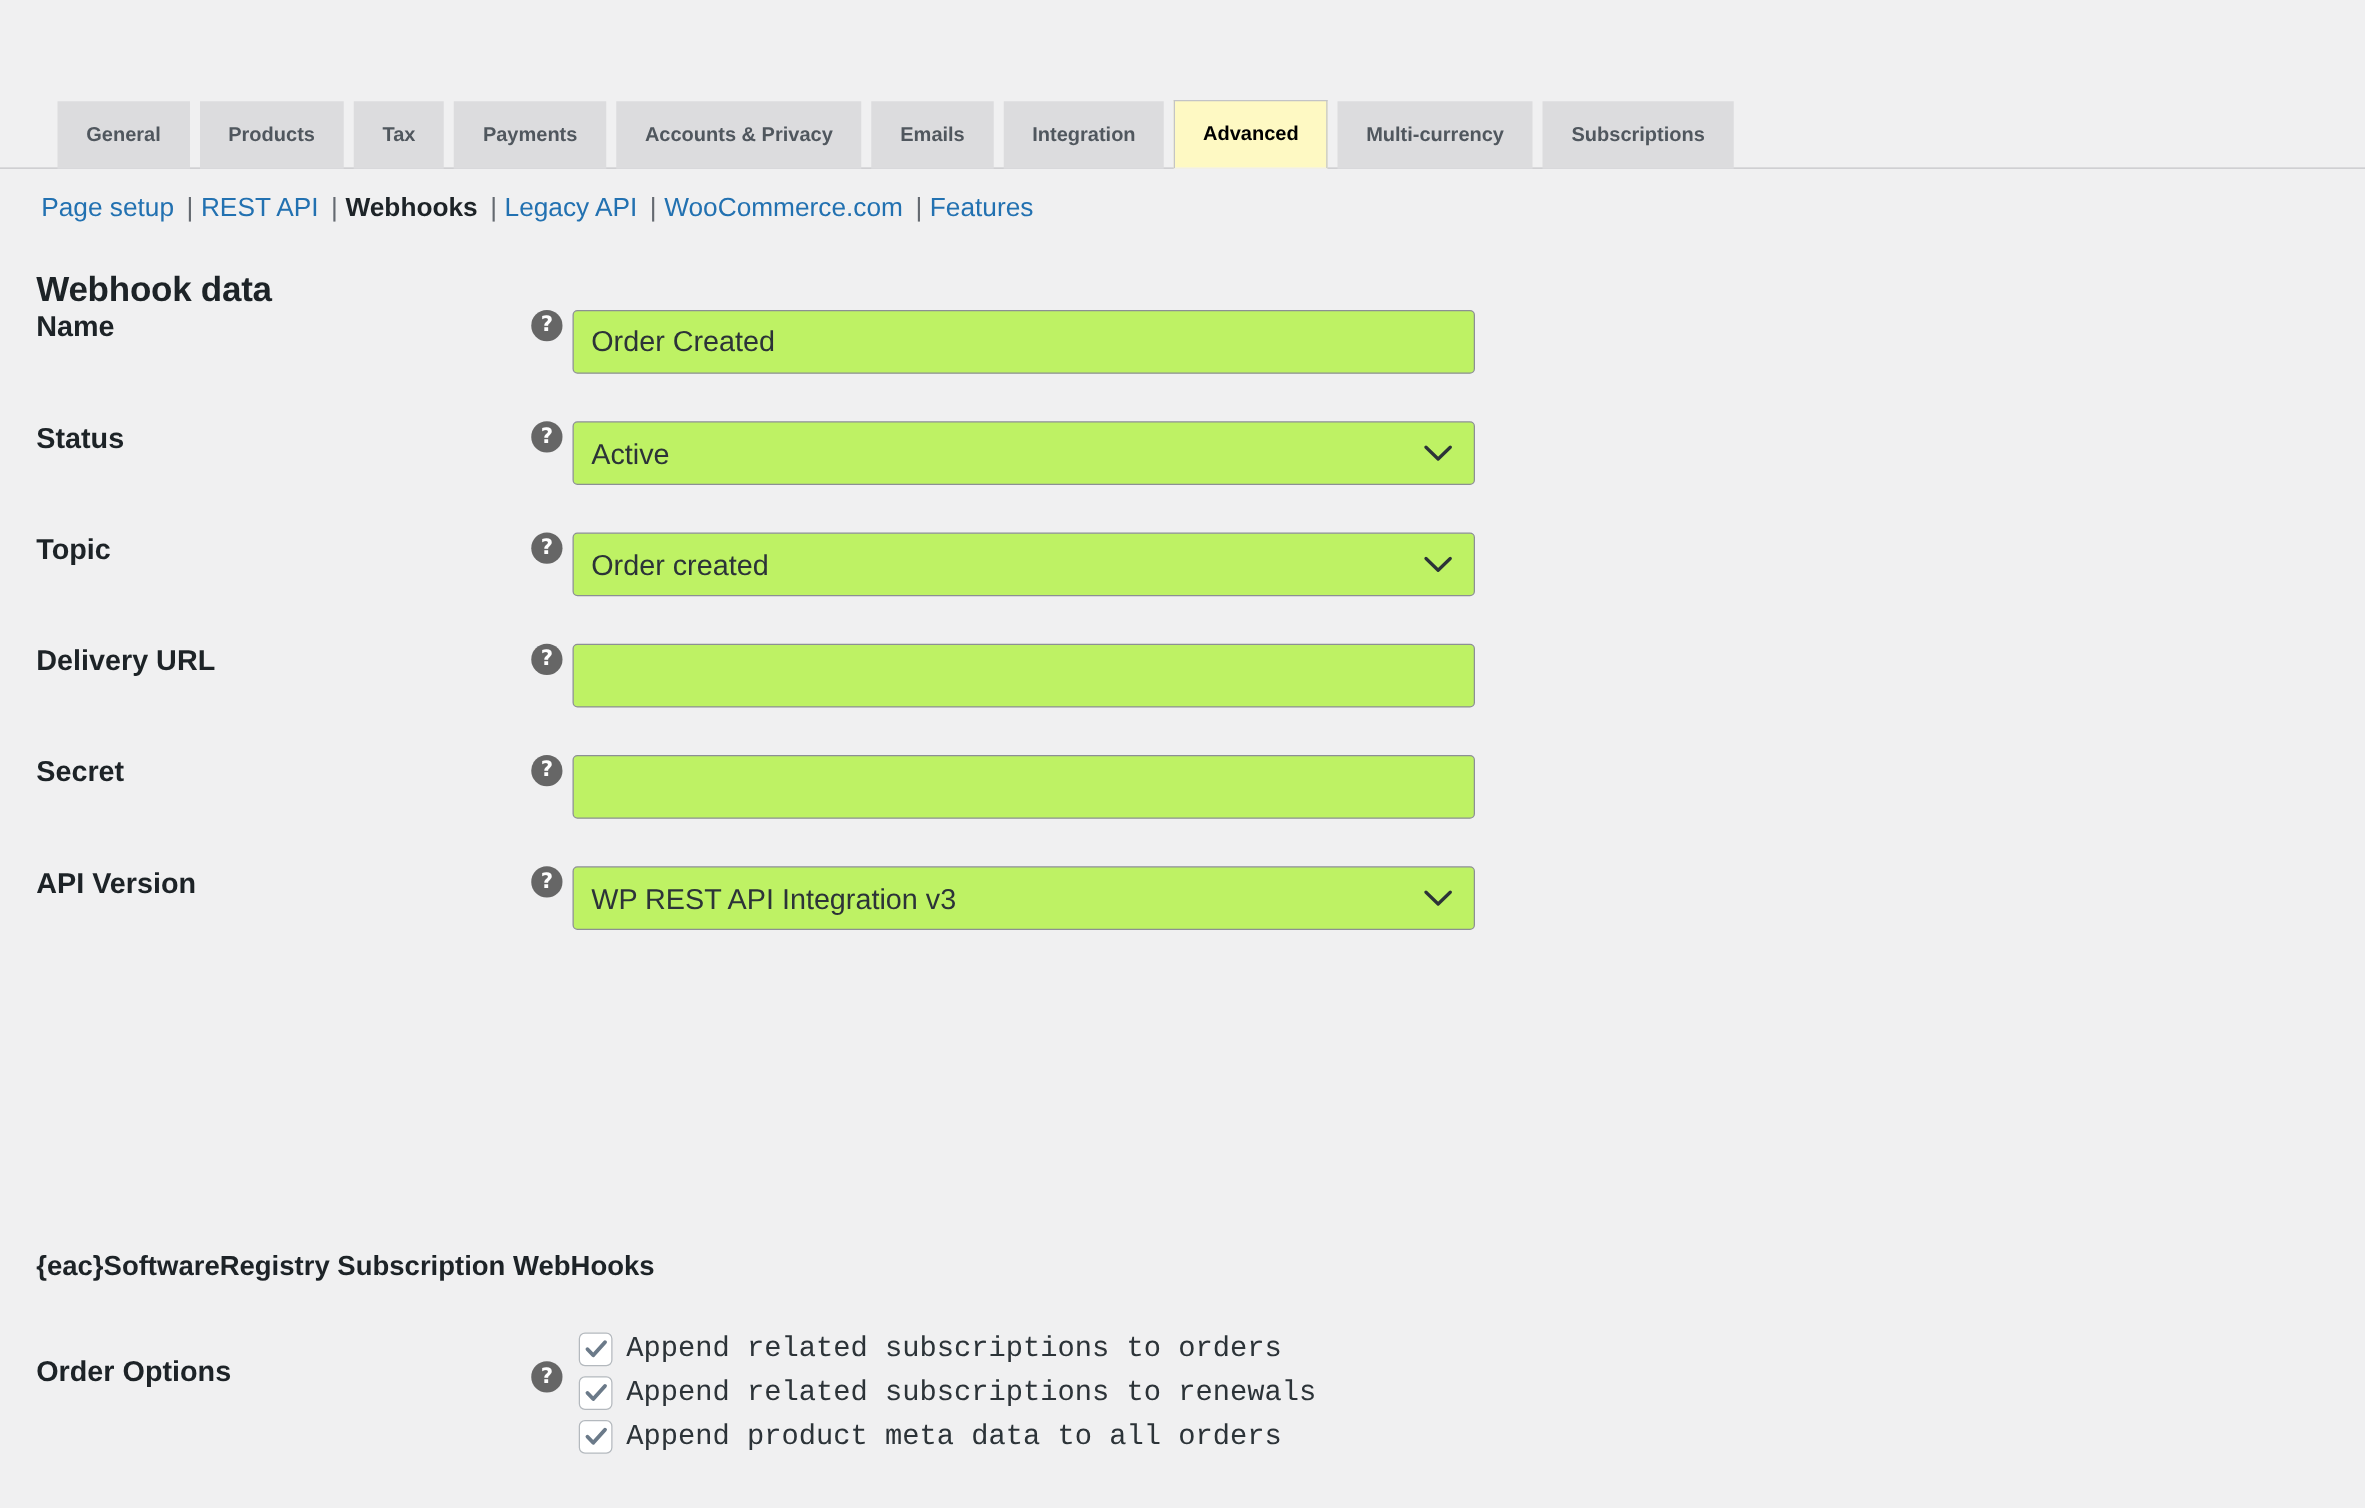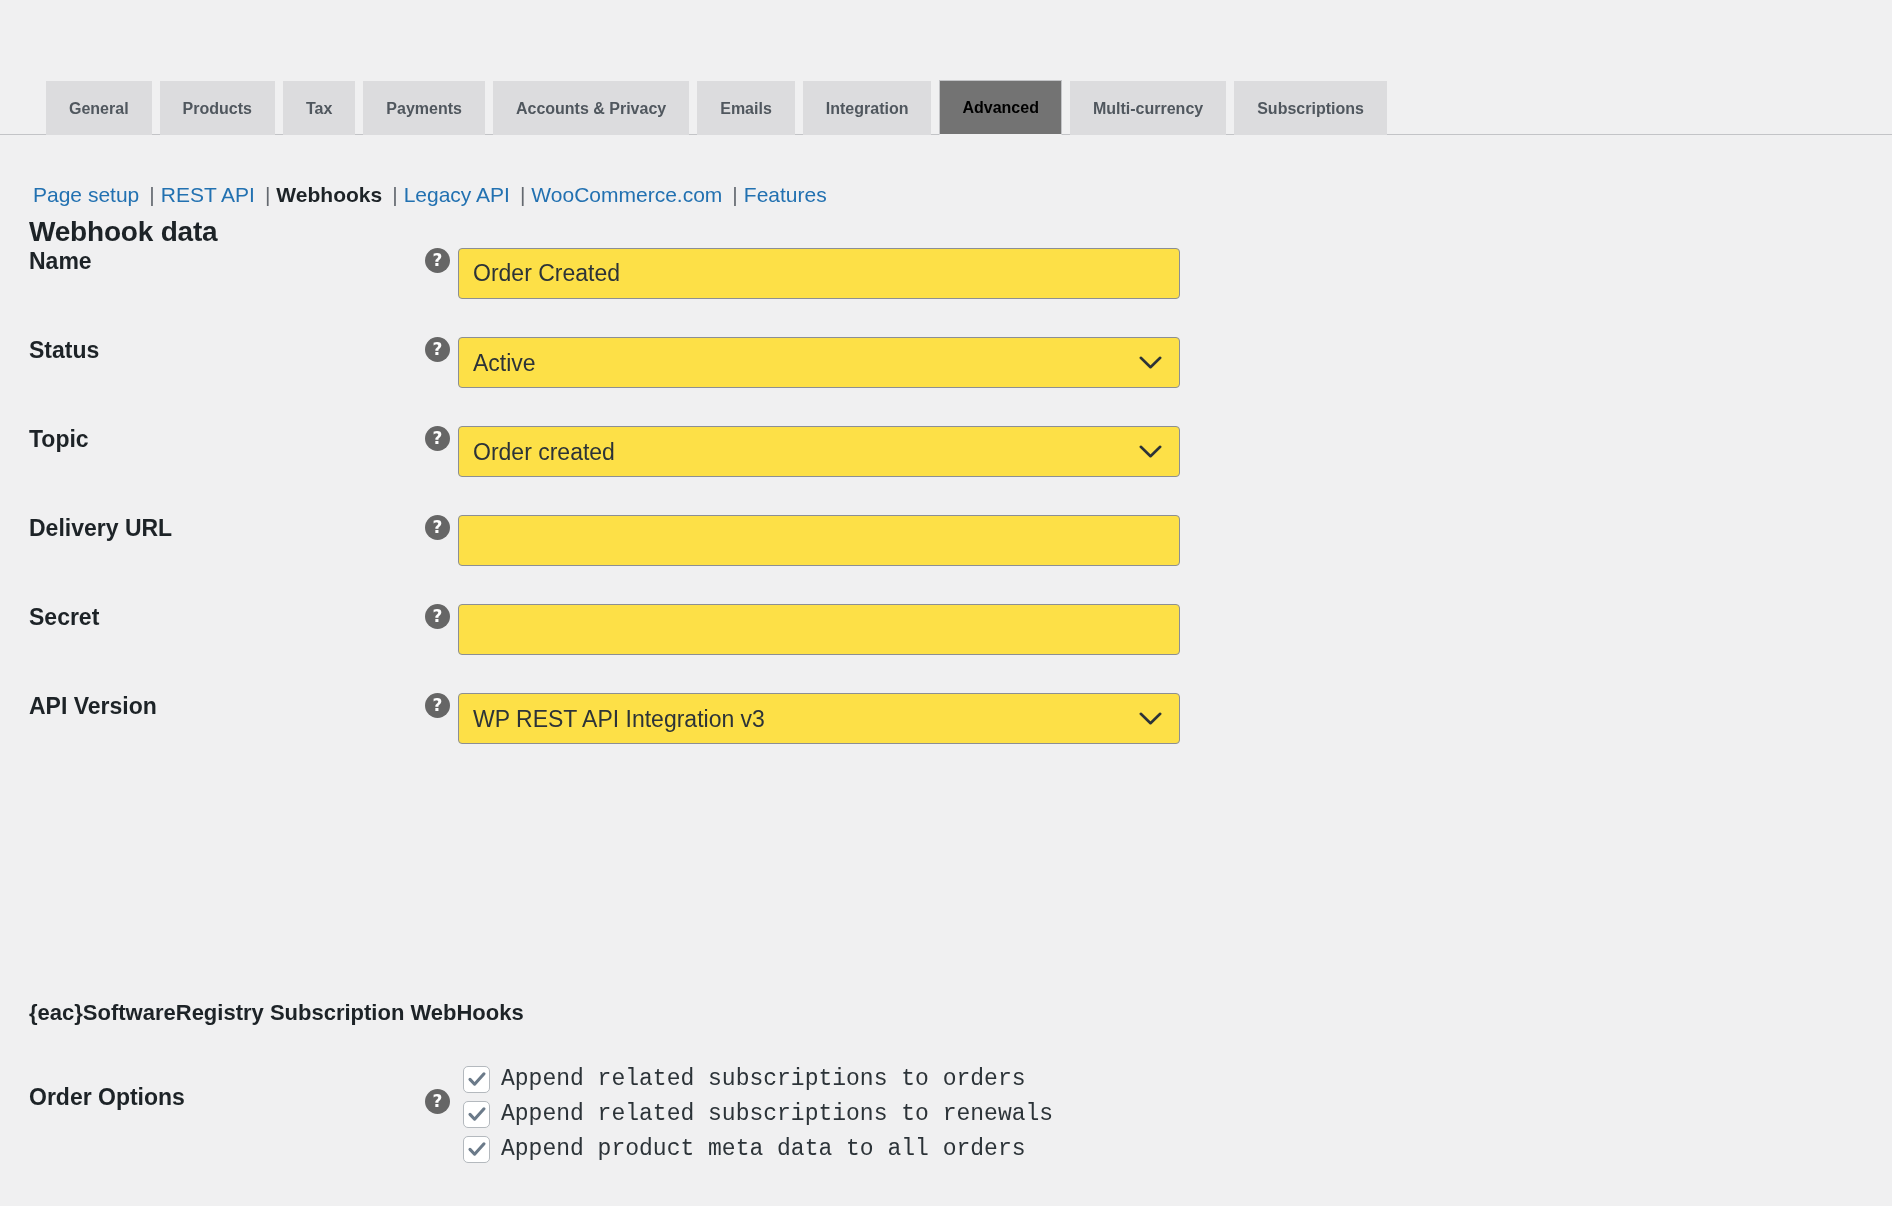--- a/index.html
+++ b/index.html
@@ -28,38 +28,38 @@
     font-weight: bold;
     line-height: 1;
     padding: 19px 22px 18px 22px;
     margin-bottom: -1px;
     white-space: nowrap;
     text-decoration: none;
     display: block;
     cursor: pointer;
   }
   .tab.active {
-    background: #737373;
+    background: #fef9c3;
     border: 1px solid #c3c4c7;
     border-bottom: 1px solid #f0f0f1;
     color: #000;
   }
 
   
   .subnav {
     position: absolute; left: 33px; top: 155px;
     font-size: 21px;
     color: #2271b1;
     display: flex; align-items: baseline;
     white-space: nowrap;
   }
   .subnav a {
     color: #2271b1; text-decoration: none; cursor: pointer;
   }
-  .subnav a.current { color: #1d2327; font-weight: bold; cursor: default; margin-top: 28px; }
+  .subnav a.current { color: #1d2327; font-weight: bold; cursor: default; }
   .subnav .sep { color: #646970; padding: 0 6px 0 10px; }
 
   
   .page-heading {
     position: absolute; left: 29px; top: 216px;
     font-size: 28px; font-weight: bold; color: #1d2327;
     letter-spacing: -0.2px;
   }
 
   
@@ -93,21 +93,21 @@
     line-height: 25px;
     text-align: center;
     font-family: "DejaVu Sans", sans-serif;
     cursor: help;
     user-select: none;
   }
 
   
   .txt, .sel {
     width: 722px; height: 51px;
-    background: #fde047;
+    background: #bef264;
     border: 1px solid #8c8f94;
     border-radius: 4px;
     font-size: 23px;
     color: #2c3338;
     padding: 0 14px;
     font-family: "Liberation Sans", sans-serif;
     outline: none;
     box-shadow: 0 0 0 transparent;
   }
   .selwrap { position: relative; width: 722px; }

